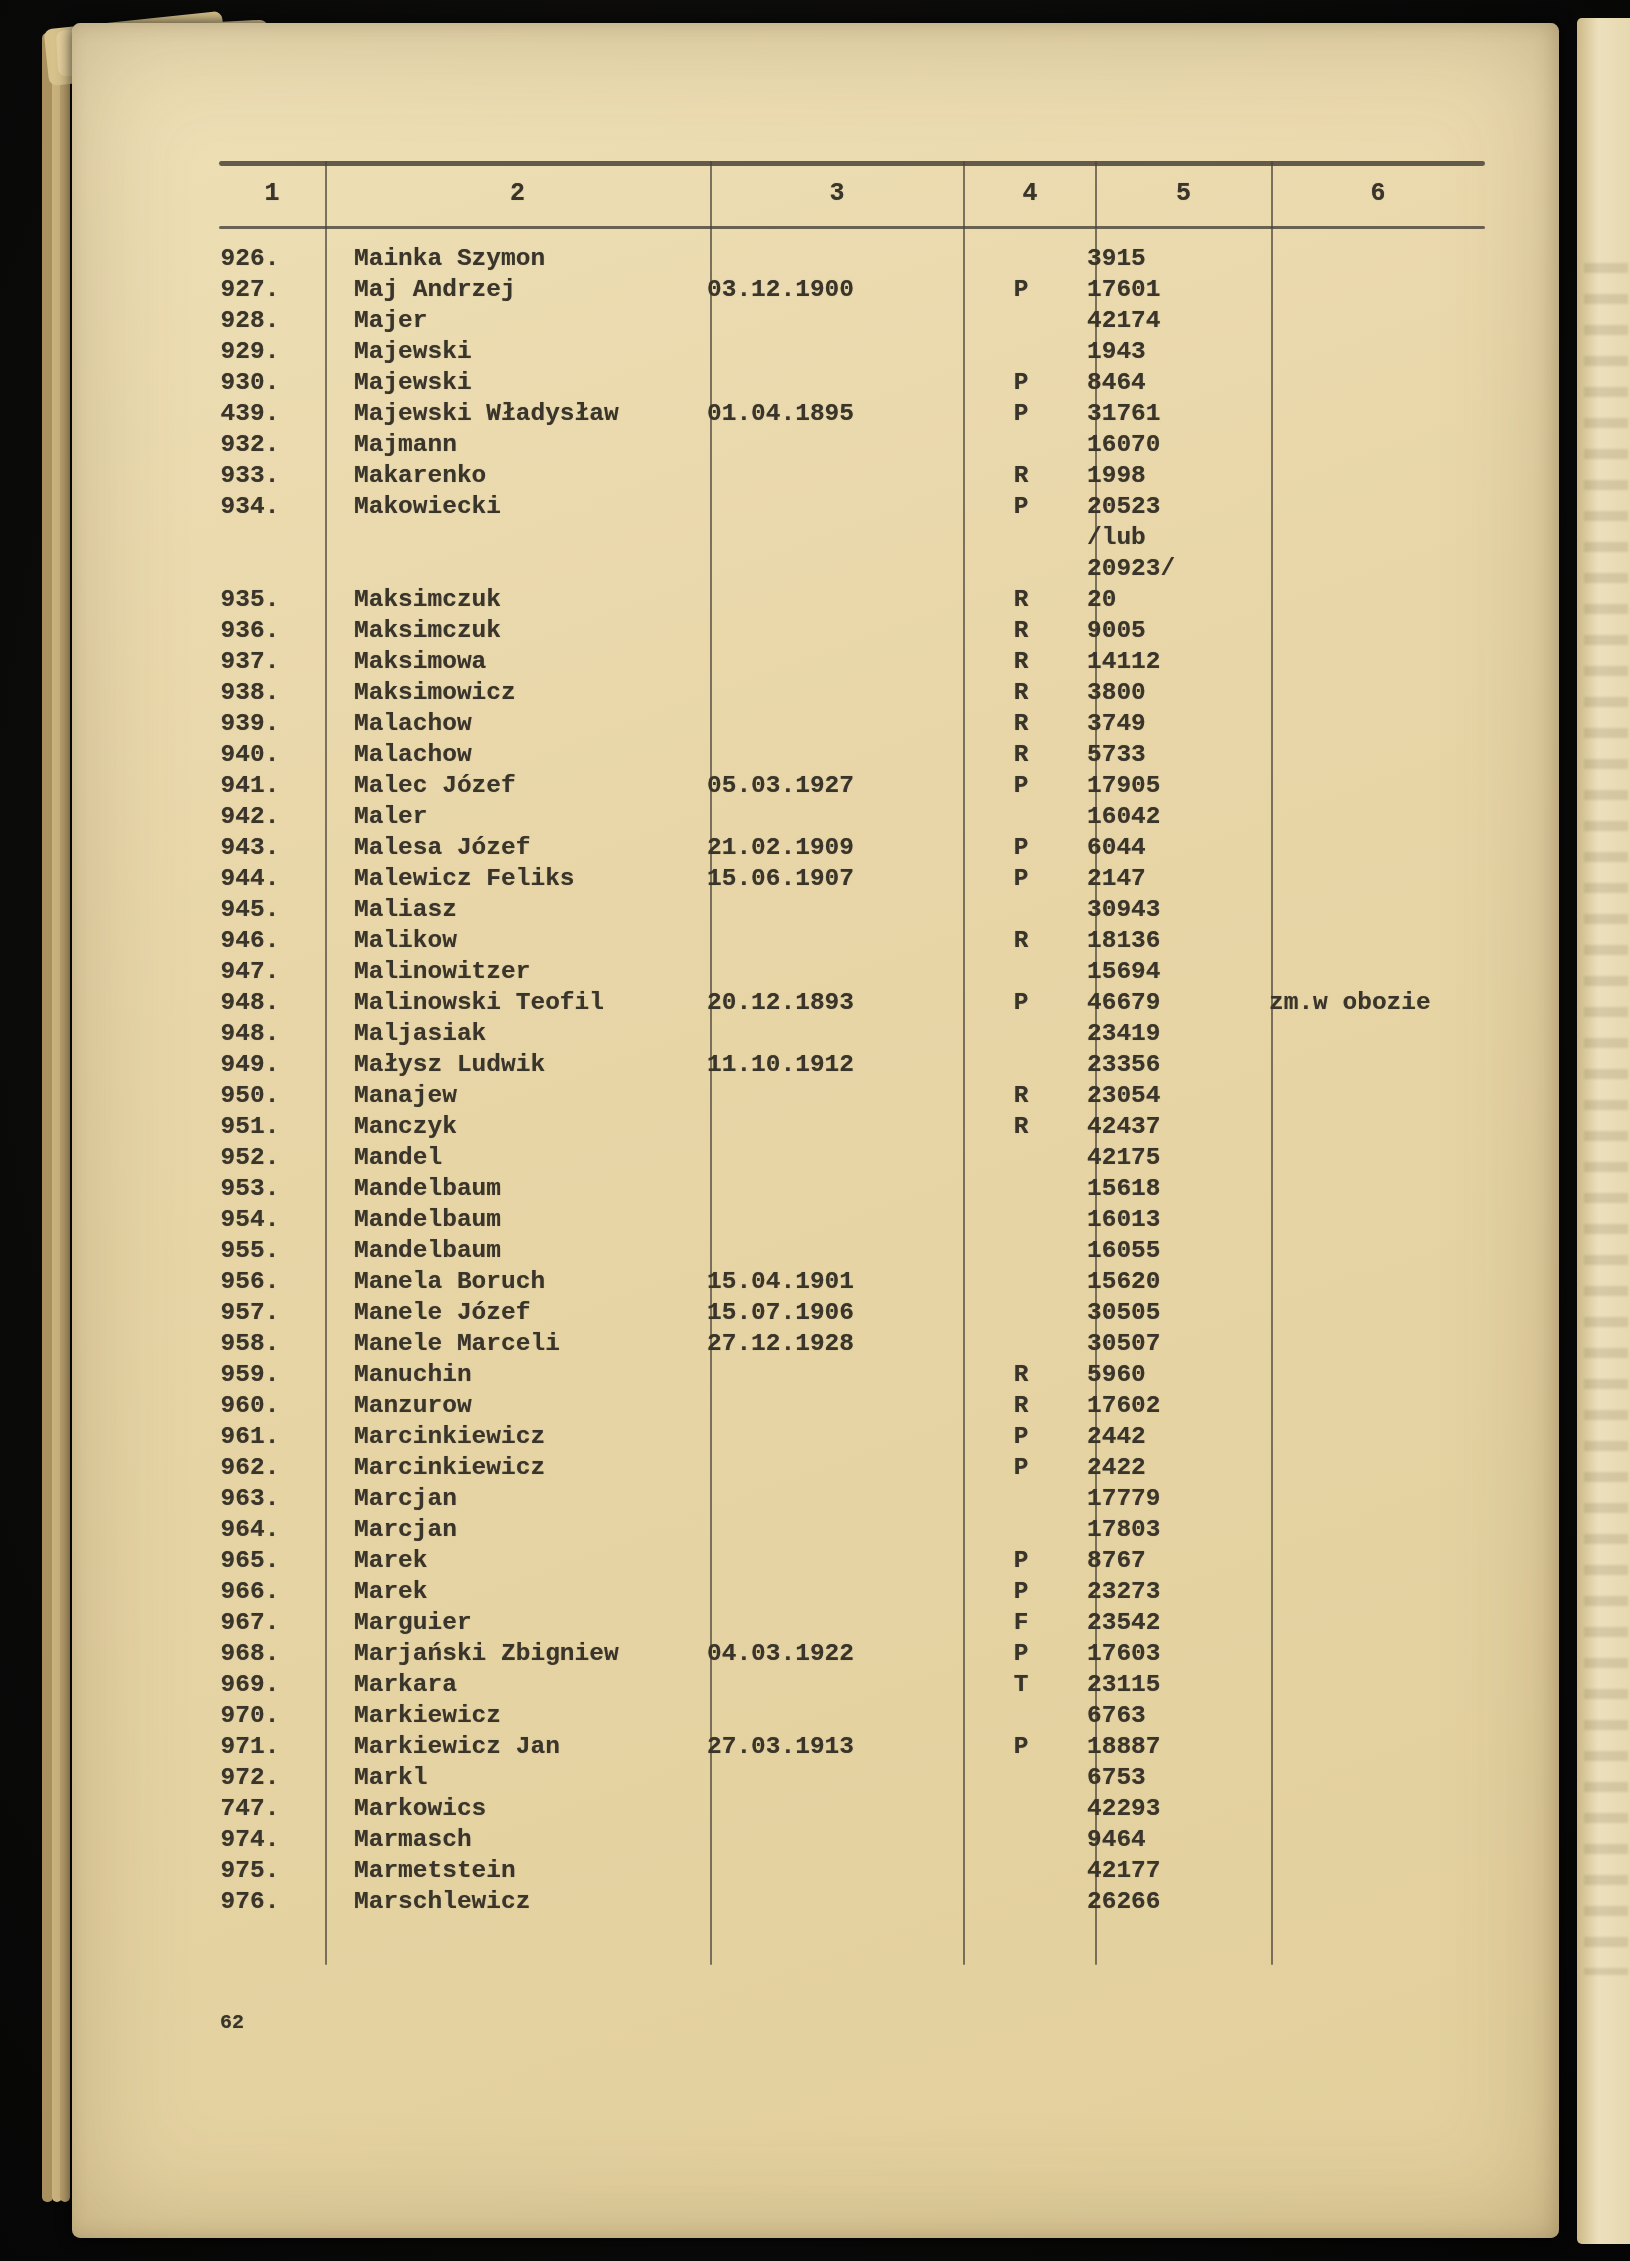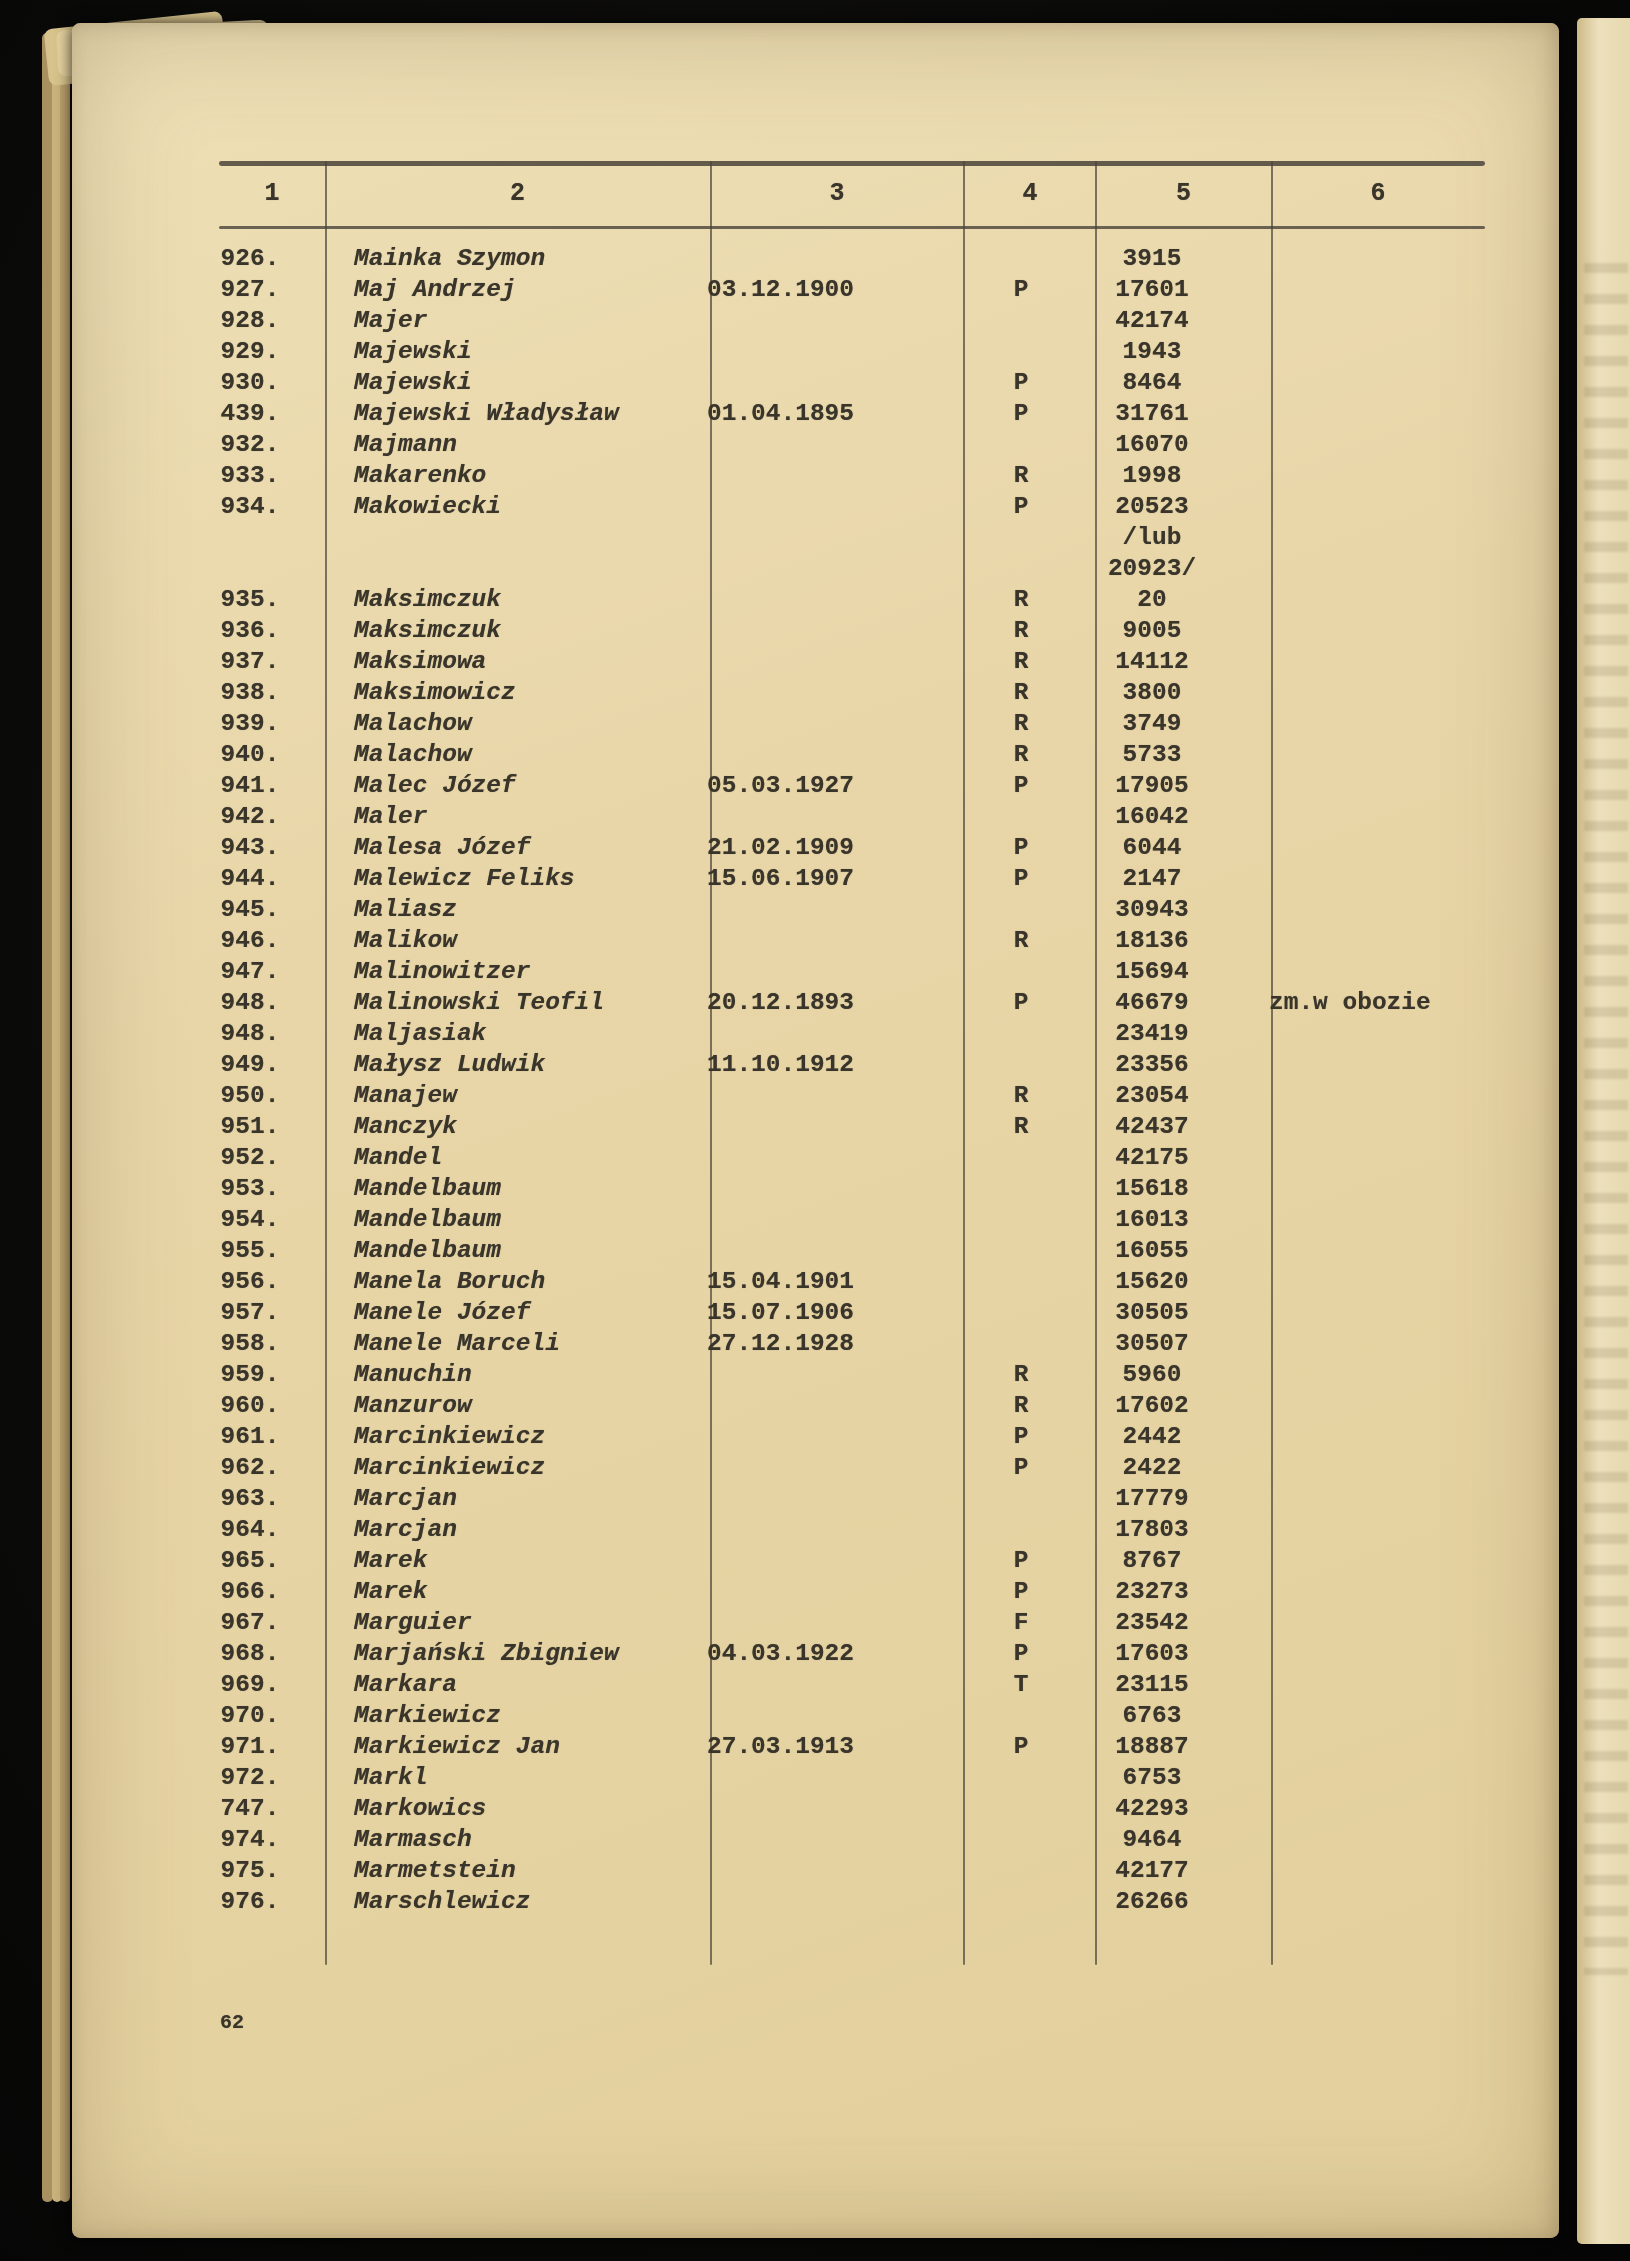--- a/index.html
+++ b/index.html
@@ -70,24 +70,24 @@
     text-align:center;font-size:25px;font-weight:bold;color:var(--ink);
     text-shadow:0 0 0.8px rgba(58,53,43,0.55);
   }
   .rows{position:absolute;left:138px;top:220px;width:1266px;}
   .trow{line-height:31px;}
   .cell{
     font-size:24.5px;font-weight:bold;color:var(--ink);
     white-space:pre-line;text-shadow:0 0 0.8px rgba(58,53,43,0.5);
   }
   .c-no{padding-left:10.6px;}
-  .c-name{padding-left:38px;font-style:italic;}
+  .c-name{padding-left:38px;}
   .c-date{padding-left:6px;}
   .c-code{text-align:center;}
-  .c-num{text-align:center;padding-right:45px;}
+  .c-num{text-align:left;padding-right:45px;}
   .c-note{padding-left:7px;}
   .page-number{
     position:absolute;left:148px;top:1988px;font-size:20px;font-weight:bold;
     color:var(--ink);text-shadow:0 0 0.8px rgba(58,53,43,0.5);
   }
 </style>
 </head>
 <body>
 
 <div class="edge-strip edge-1"></div>

